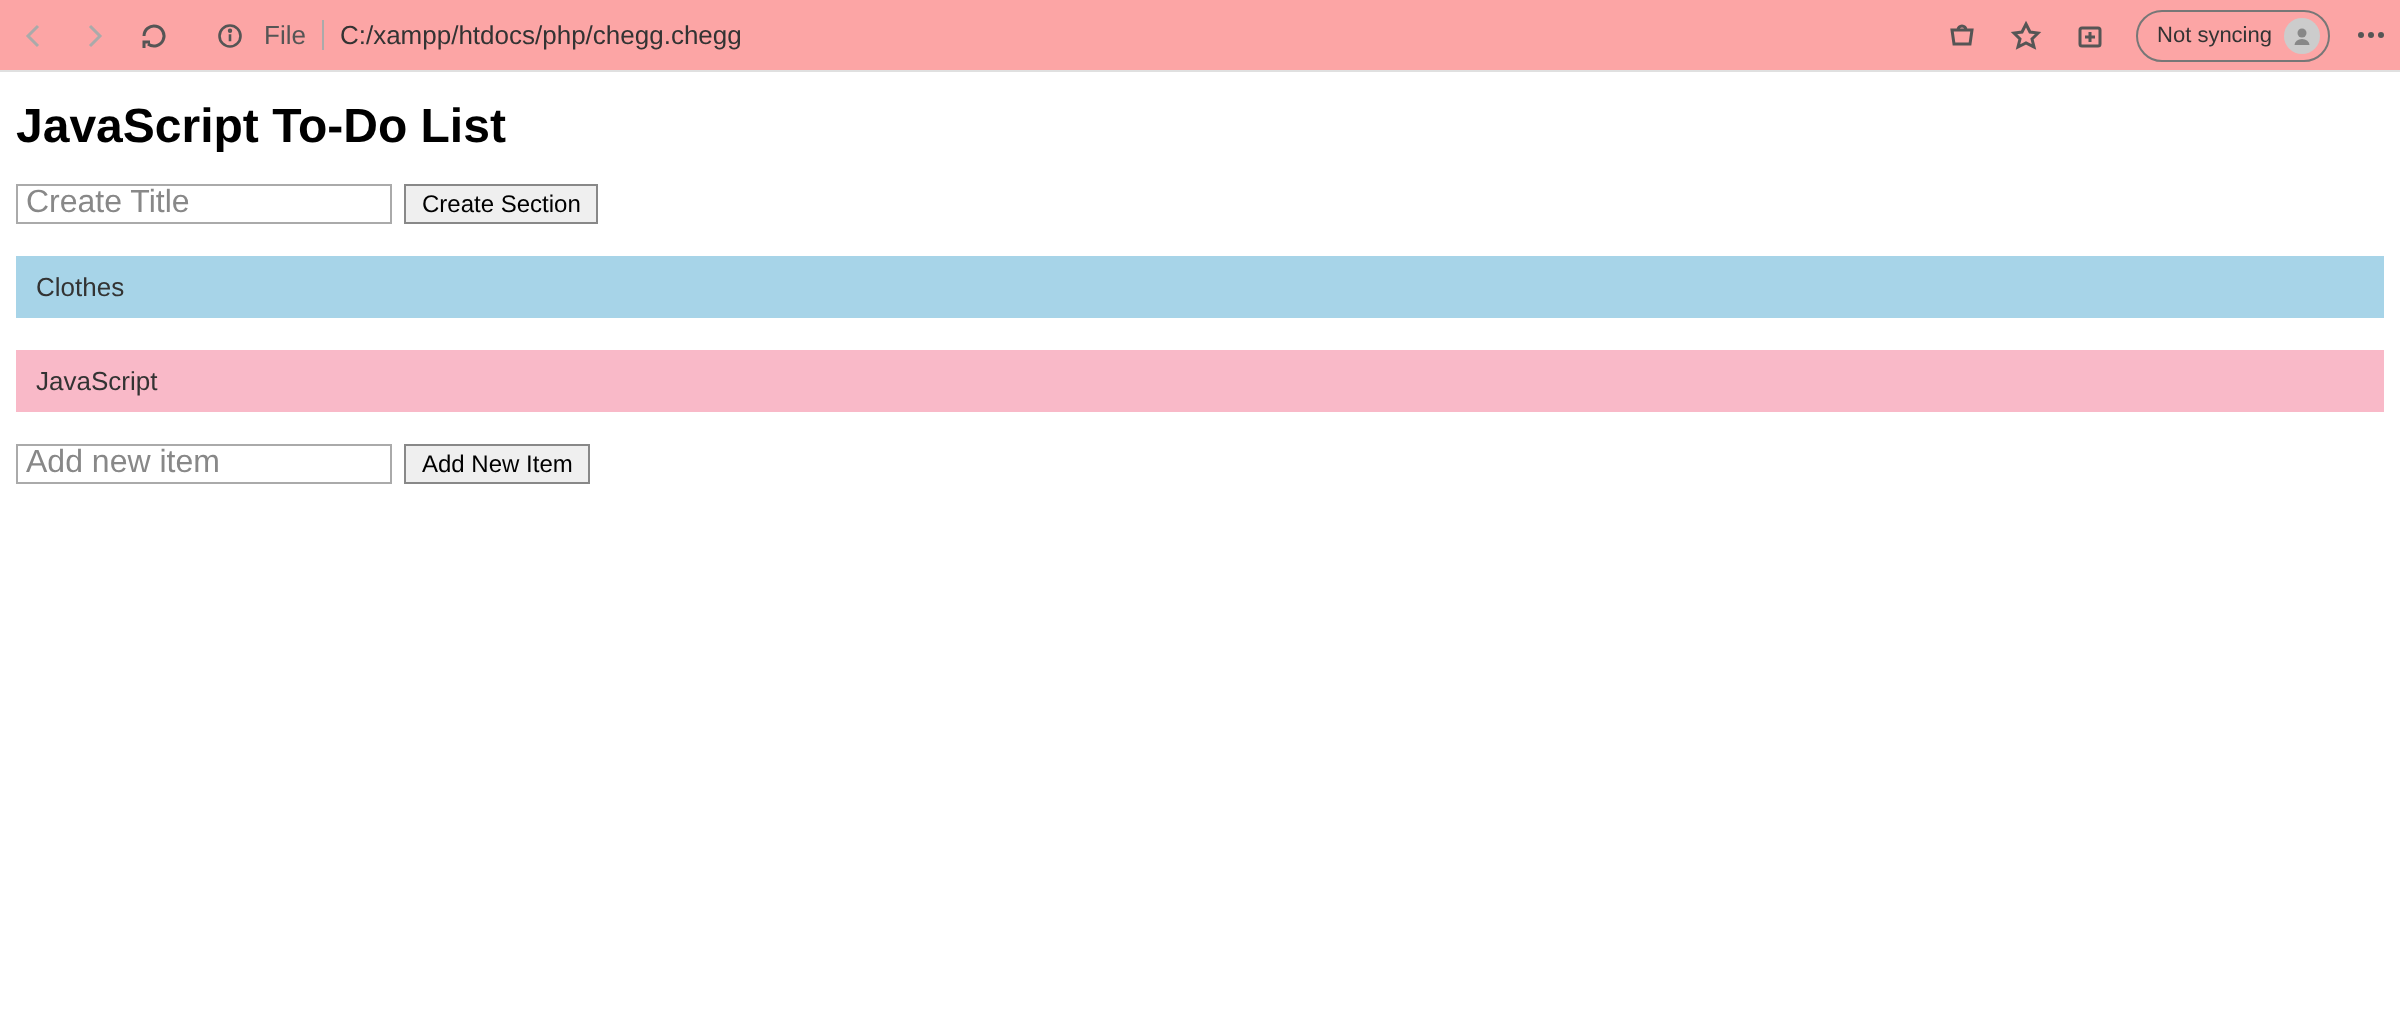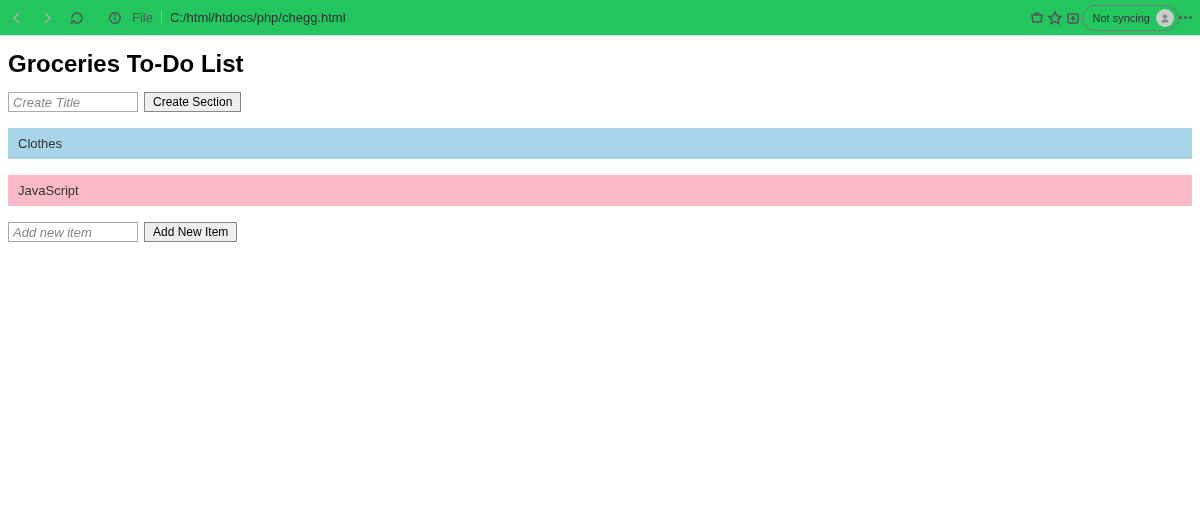--- a/index.html
+++ b/index.html
@@ -5,21 +5,21 @@
     * { margin: 0; padding: 0; box-sizing: border-box; }
     body { font-family: Arial, Helvetica, sans-serif; width: 1200px; height: 511px; background: #fff; }
     
     .browser-bar {
       height: 36px;
       display: flex;
       align-items: center;
       padding: 0 8px;
       gap: 12px;
       border-bottom: 1px solid #e0e0e0;
-      background: #22c55e;
+      background: #fca5a5;
     }
     .nav-icon {
       width: 18px;
       height: 18px;
       display: flex;
       align-items: center;
       justify-content: center;
       color: #555;
       cursor: pointer;
     }
@@ -32,21 +32,21 @@
       flex: 1;
       font-size: 13px;
       color: #555;
       padding-left: 8px;
     }
     .url-prefix { color: #555; border-right: 1px solid #aaa; padding-right: 8px; }
     .url-path { color: #333; }
     .right-icons {
       display: flex;
       align-items: center;
-      gap: 0;
+      gap: 14px;
     }
     .sync-pill {
       display: flex;
       align-items: center;
       gap: 6px;
       border: 1px solid #777;
       border-radius: 14px;
       padding: 3px 4px 3px 10px;
       font-size: 11px;
       color: #333;
@@ -68,27 +68,26 @@
     .content { padding: 14px 8px 8px 8px; }
     h1 { font-size: 24px; font-weight: bold; margin-bottom: 14px; }
     
     .input-row {
       display: flex;
       gap: 6px;
       align-items: center;
       margin-bottom: 16px;
     }
     input[type="text"] {
-      width: 130px;
+      width: 188px;
       height: 20px;
       padding: 2px 4px;
-      font-size: 13px;
+      font-size: 16px;
       border: 1px solid #aaa;
       font-family: inherit;
-      font-style: italic;
     }
     input[type="text"]::placeholder { color: #888; }
     button {
       font-size: 12px;
       padding: 2px 8px;
       border: 1px solid #888;
       background: #efefef;
       cursor: pointer;
       font-family: inherit;
     }
@@ -127,21 +126,21 @@
   </div>
   <div class="url-area">
     <span class="nav-icon">
       <svg width="14" height="14" viewBox="0 0 16 16">
           <circle cx="8" cy="8" r="6"></circle>
           <line x1="8" y1="7" x2="8" y2="11"></line>
           <circle cx="8" cy="5" r="0.5" fill="#555"></circle>
         </svg>
     </span>
     <span class="url-prefix">File</span>
-    <span class="url-path">C:/html/htdocs/php/chegg.html</span>
+    <span class="url-path">C:/xampp/htdocs/php/chegg.chegg</span>
   </div>
   <div class="right-icons">
     <div class="nav-icon">
       <svg width="16" height="16" viewBox="0 0 16 16">
           <path d="M3 5 h10 l-1 7 h-8 z M6 5 a2 2 0 0 1 4 0"></path>
         </svg>
     </div>
     <div class="nav-icon">
       <svg width="16" height="16" viewBox="0 0 16 16">
           <path d="M8 2 l2 4 4 .5 -3 3 1 4 -4-2 -4 2 1-4 -3-3 4-.5 z"></path>
@@ -165,21 +164,21 @@
     </div>
     <div class="dots">
       <span></span>
         <span></span>
         <span></span>
     </div>
   </div>
 </div>
 
 <div class="content">
-  <h1>Groceries To-Do List</h1>
+  <h1>JavaScript To-Do List</h1>
 
   <div class="input-row">
     <input type="text" placeholder="Create Title" style="">
     <button>Create Section</button>
   </div>
 
 
   <div class="todo-item todo-blue">Clothes</div>
   <div class="todo-item todo-pink">JavaScript</div>
 

